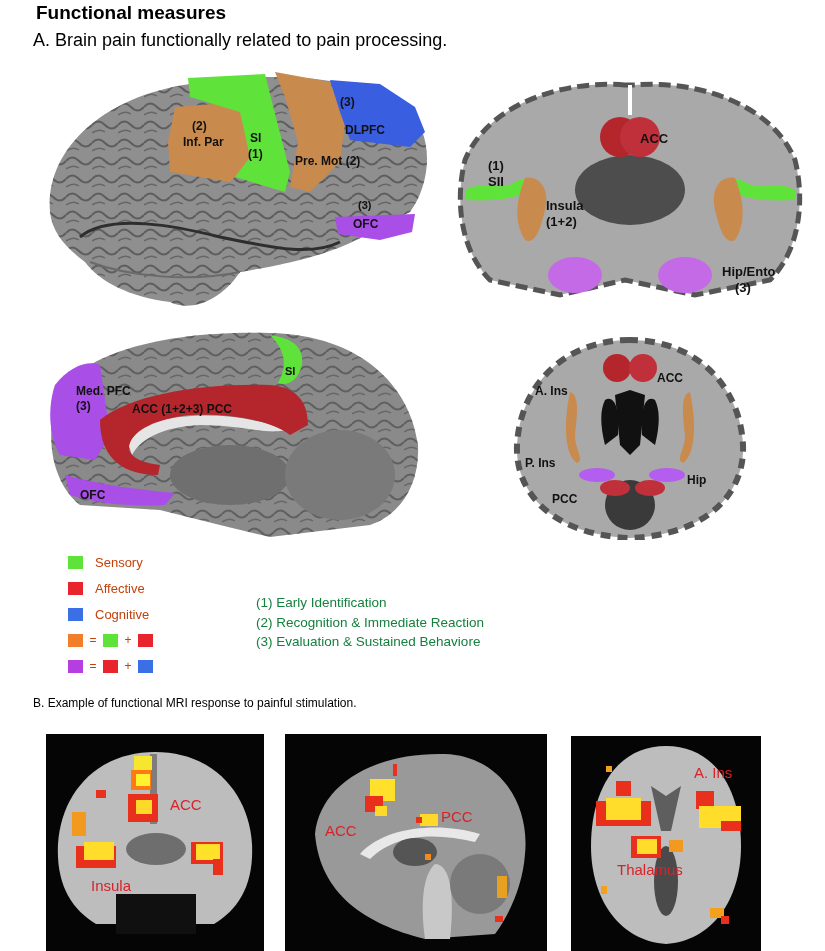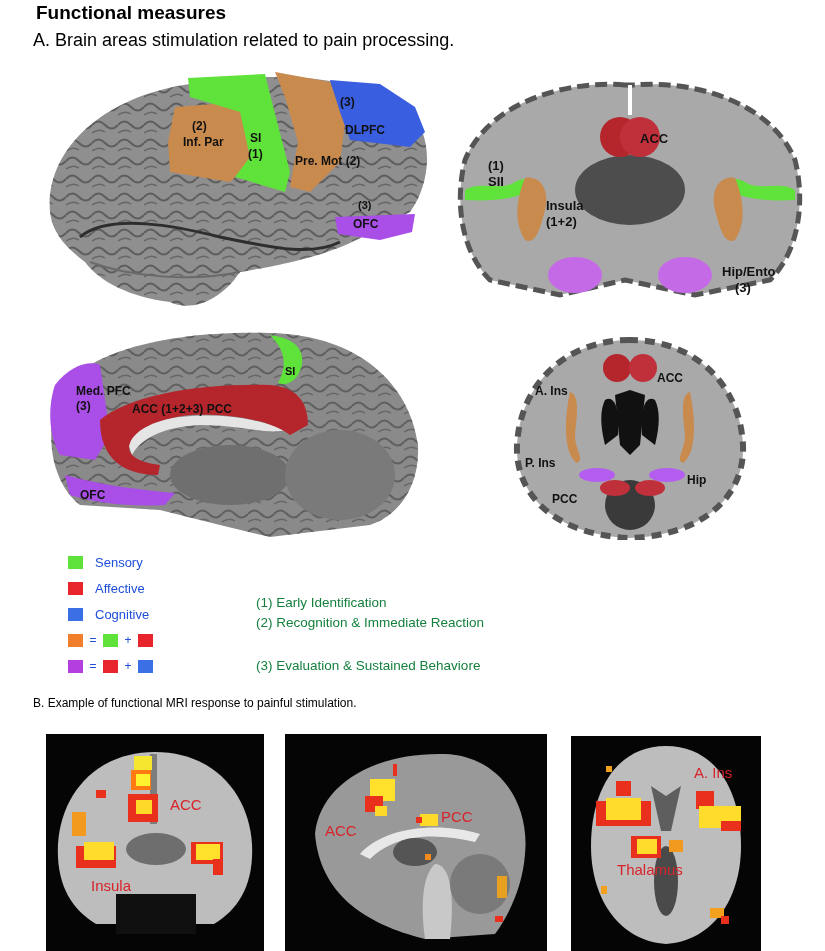--- a/index.html
+++ b/index.html
@@ -4,31 +4,31 @@
 <style>
   html, body { margin: 0; padding: 0; background: #ffffff; }
   body { width: 825px; height: 951px; position: relative; overflow: hidden;
          font-family: "Liberation Sans", sans-serif; color: #000; }
   .abs { position: absolute; }
   .title { left: 6px; top: 2px; font-size: 19px; font-weight: bold; margin-left: 30px; }
   .subA { left: 33px; top: 30px; font-size: 18px; }
   .subB { left: 33px; top: 696px; font-size: 12px; }
   .panel svg { display: block; }
   .lbl { font-family: "Liberation Sans", sans-serif; font-weight: bold; fill: #111; }
-  .legend-row { position: absolute; left: 68px; display: flex; align-items: center; font-size: 13px; color: #1d4ed8; }
+  .legend-row { position: absolute; left: 68px; display: flex; align-items: center; font-size: 13px; color: #c2410c; }
   .sw { width: 15px; height: 13px; display: inline-block; }
   .sym { display: inline-block; width: 20px; text-align: center; font-size: 12px; }
   .stage { position: absolute; left: 256px; font-size: 13.5px; color: #15803d; }
   .fmri-label { font-family: "Liberation Sans", sans-serif; fill: #d8232a; }
 </style>
 </head>
 <body>
 
 <div class="abs title">Functional measures</div>
-<div class="abs subA">A. Brain areas stimulation related to pain processing.</div>
+<div class="abs subA">A. Brain pain functionally related to pain processing.</div>
 
 <div class="abs panel" style="left:40px;top:62px;">
   <svg width="400" height="258" viewBox="0 0 400 258">
     <defs>
       <pattern id="gyri" width="26" height="18" patternUnits="userSpaceOnUse">
         <path d="M0 9 Q6 2 13 9 T26 9" stroke="#3d3d3d" stroke-width="2" fill="none"></path>
         <path d="M0 17 Q7 12 13 16" stroke="#4a4a4a" stroke-width="1.5" fill="none"></path>
       </pattern>
     </defs>
     <path d="M10 150 C5 90 60 35 150 22 C240 8 320 15 365 45 C395 70 392 120 370 150 L340 165 C300 190 260 200 200 210 C180 240 150 250 130 240 C90 235 60 220 45 200 C25 185 12 170 10 150 Z" fill="#8f8f8f"></path>
@@ -158,21 +158,21 @@
 <div class="legend-row" style="top:659px;">
   <span class="sw" style="background:#b43ee0"></span>
   <span class="sym">=</span>
   <span class="sw" style="background:#e8242c"></span>
   <span class="sym">+</span>
   <span class="sw" style="background:#3a6fe6"></span>
 </div>
 
 <div class="stage" style="top:595px;">(1) Early Identification</div>
 <div class="stage" style="top:615px;">(2) Recognition &amp; Immediate Reaction</div>
-<div class="stage" style="top:658px;">(3) Evaluation &amp; Sustained Behaviore</div>
+<div class="stage" style="top:634px;">(3) Evaluation &amp; Sustained Behaviore</div>
 
 <div class="abs subB">B. Example of functional MRI response to painful stimulation.</div>
 
 <div class="abs panel" style="left:46px;top:734px;">
   <svg width="218" height="217" viewBox="0 0 218 217">
     <rect width="218" height="217" fill="#050505"></rect>
     <path d="M109 18 C50 18 15 60 12 110 C10 150 25 175 50 190 L168 190 C193 175 208 150 206 110 C203 60 168 18 109 18 Z" fill="#bdbdbd"></path>
     <rect x="104" y="20" width="7" height="70" fill="#7d7d7d"></rect>
     <ellipse cx="110" cy="115" rx="30" ry="16" fill="#6e6e6e"></ellipse>
     <rect x="70" y="160" width="80" height="40" fill="#101010"></rect>

